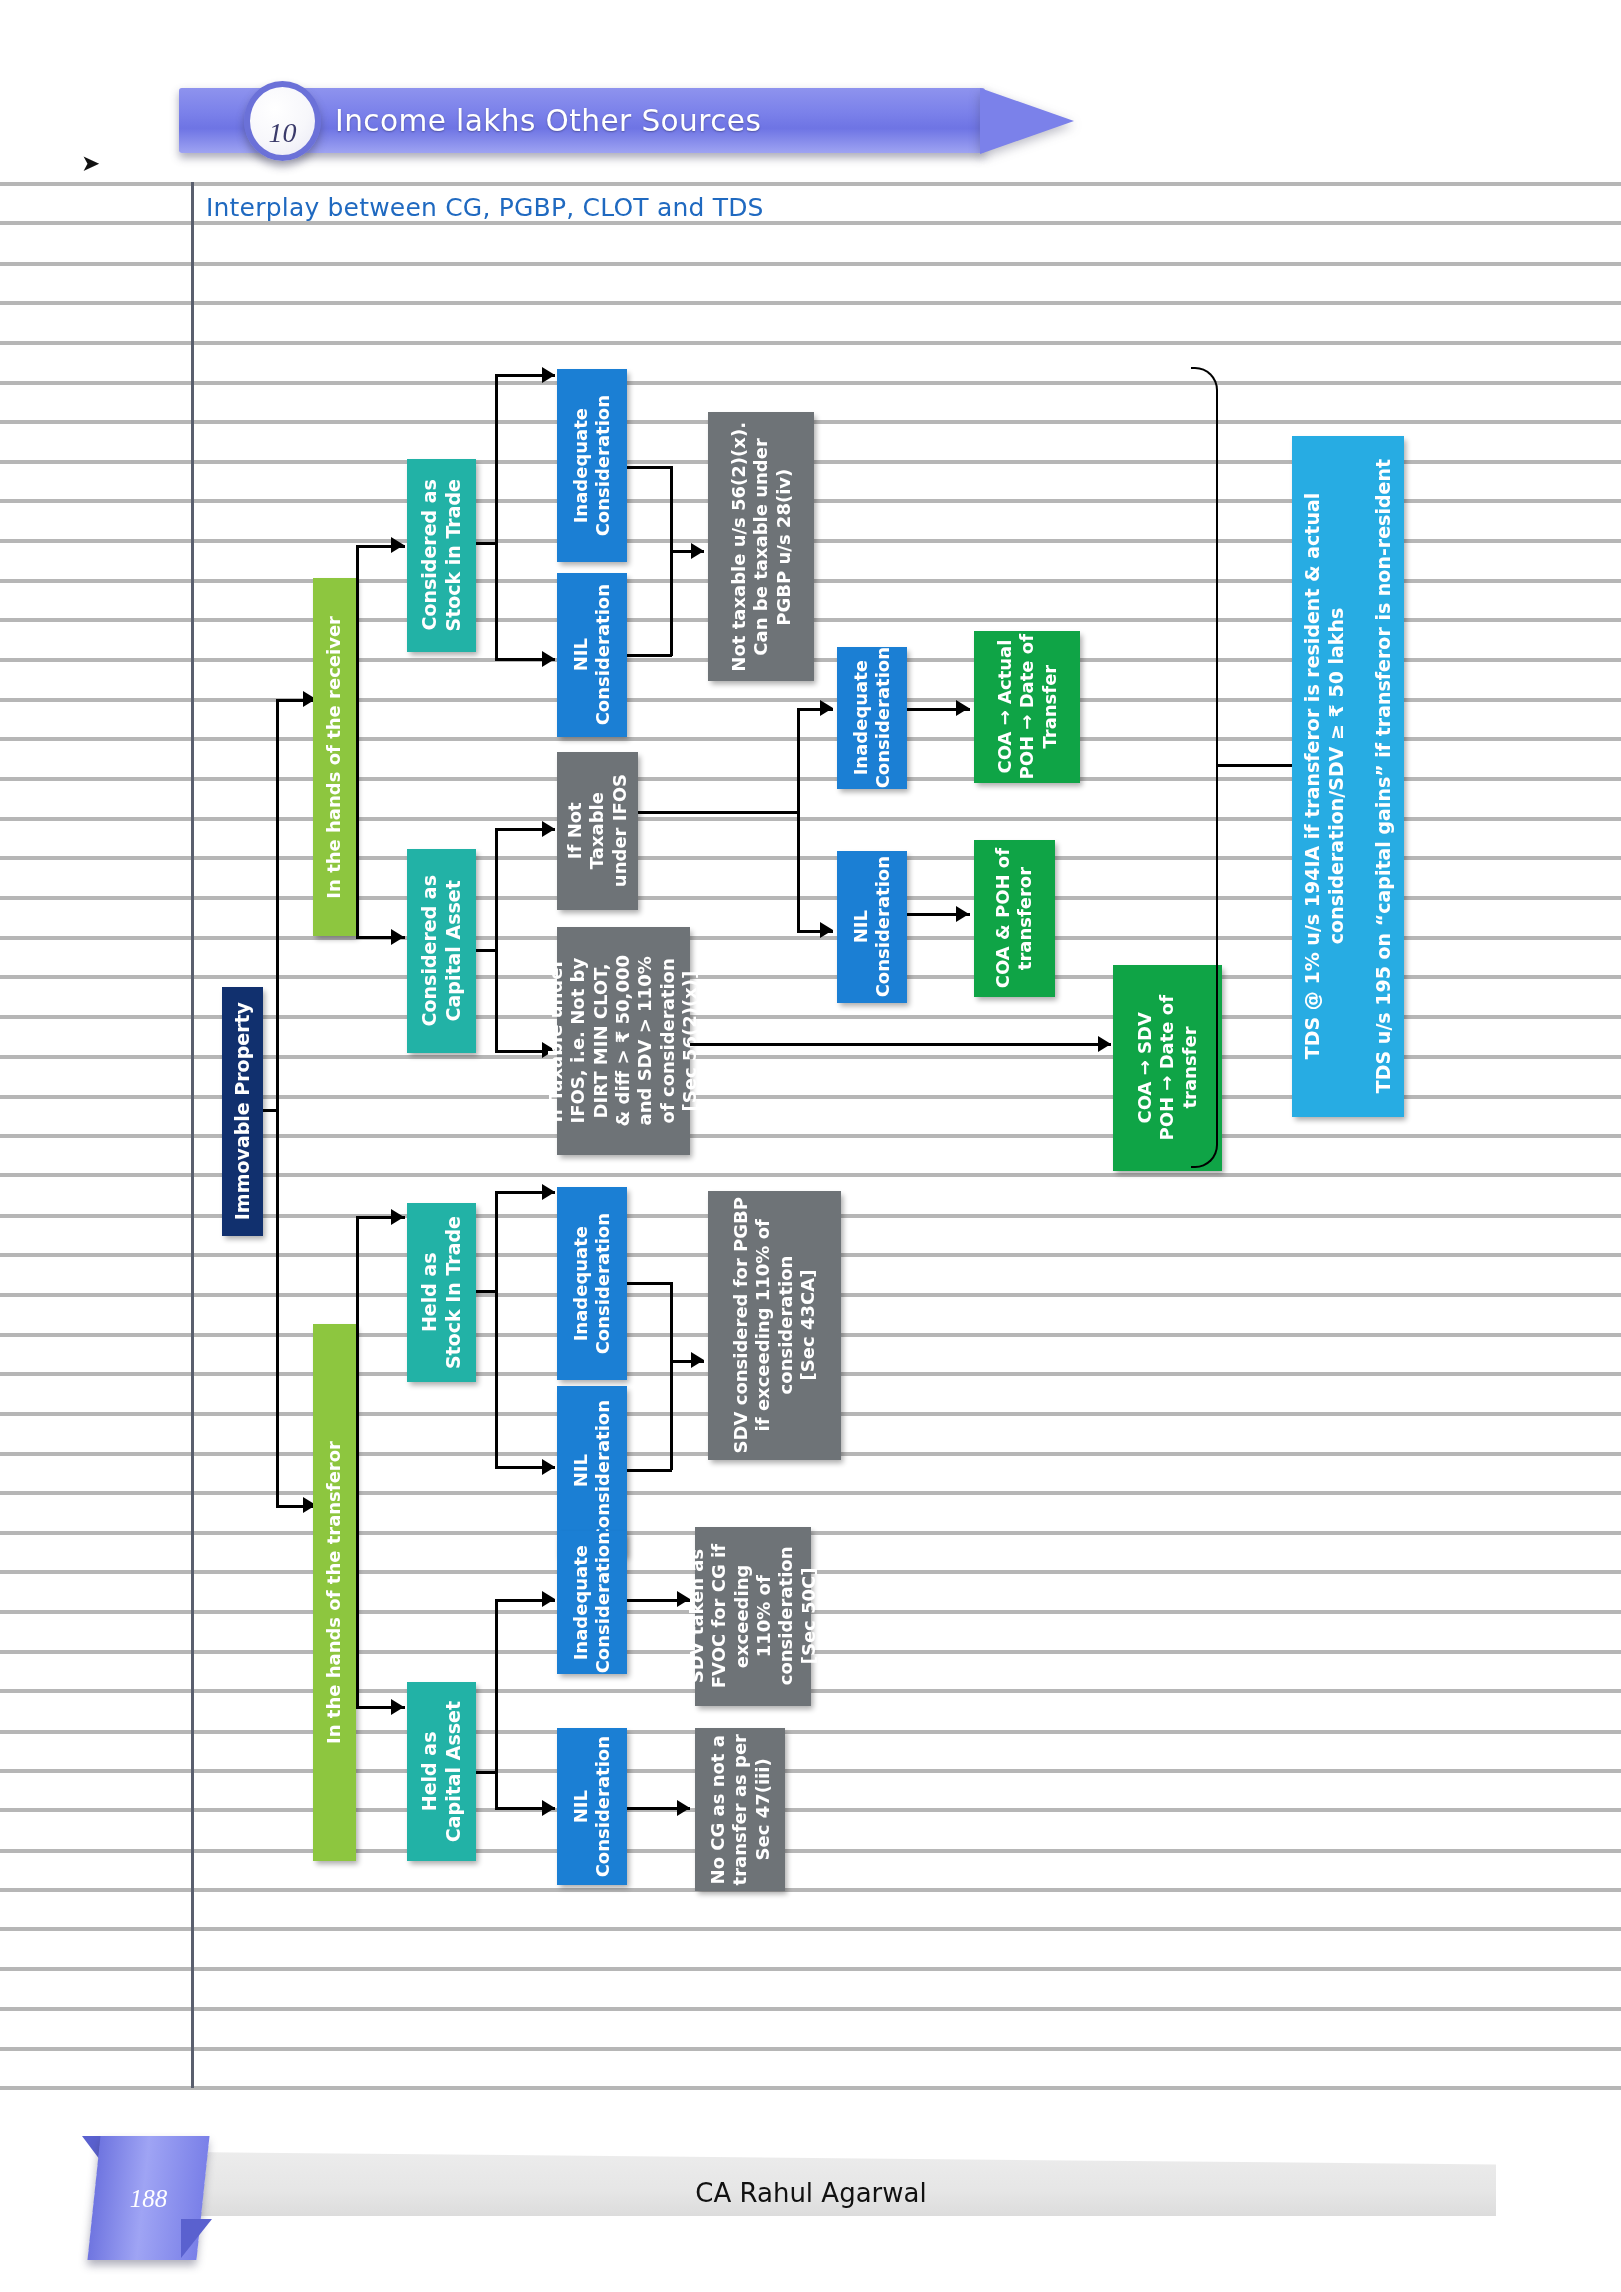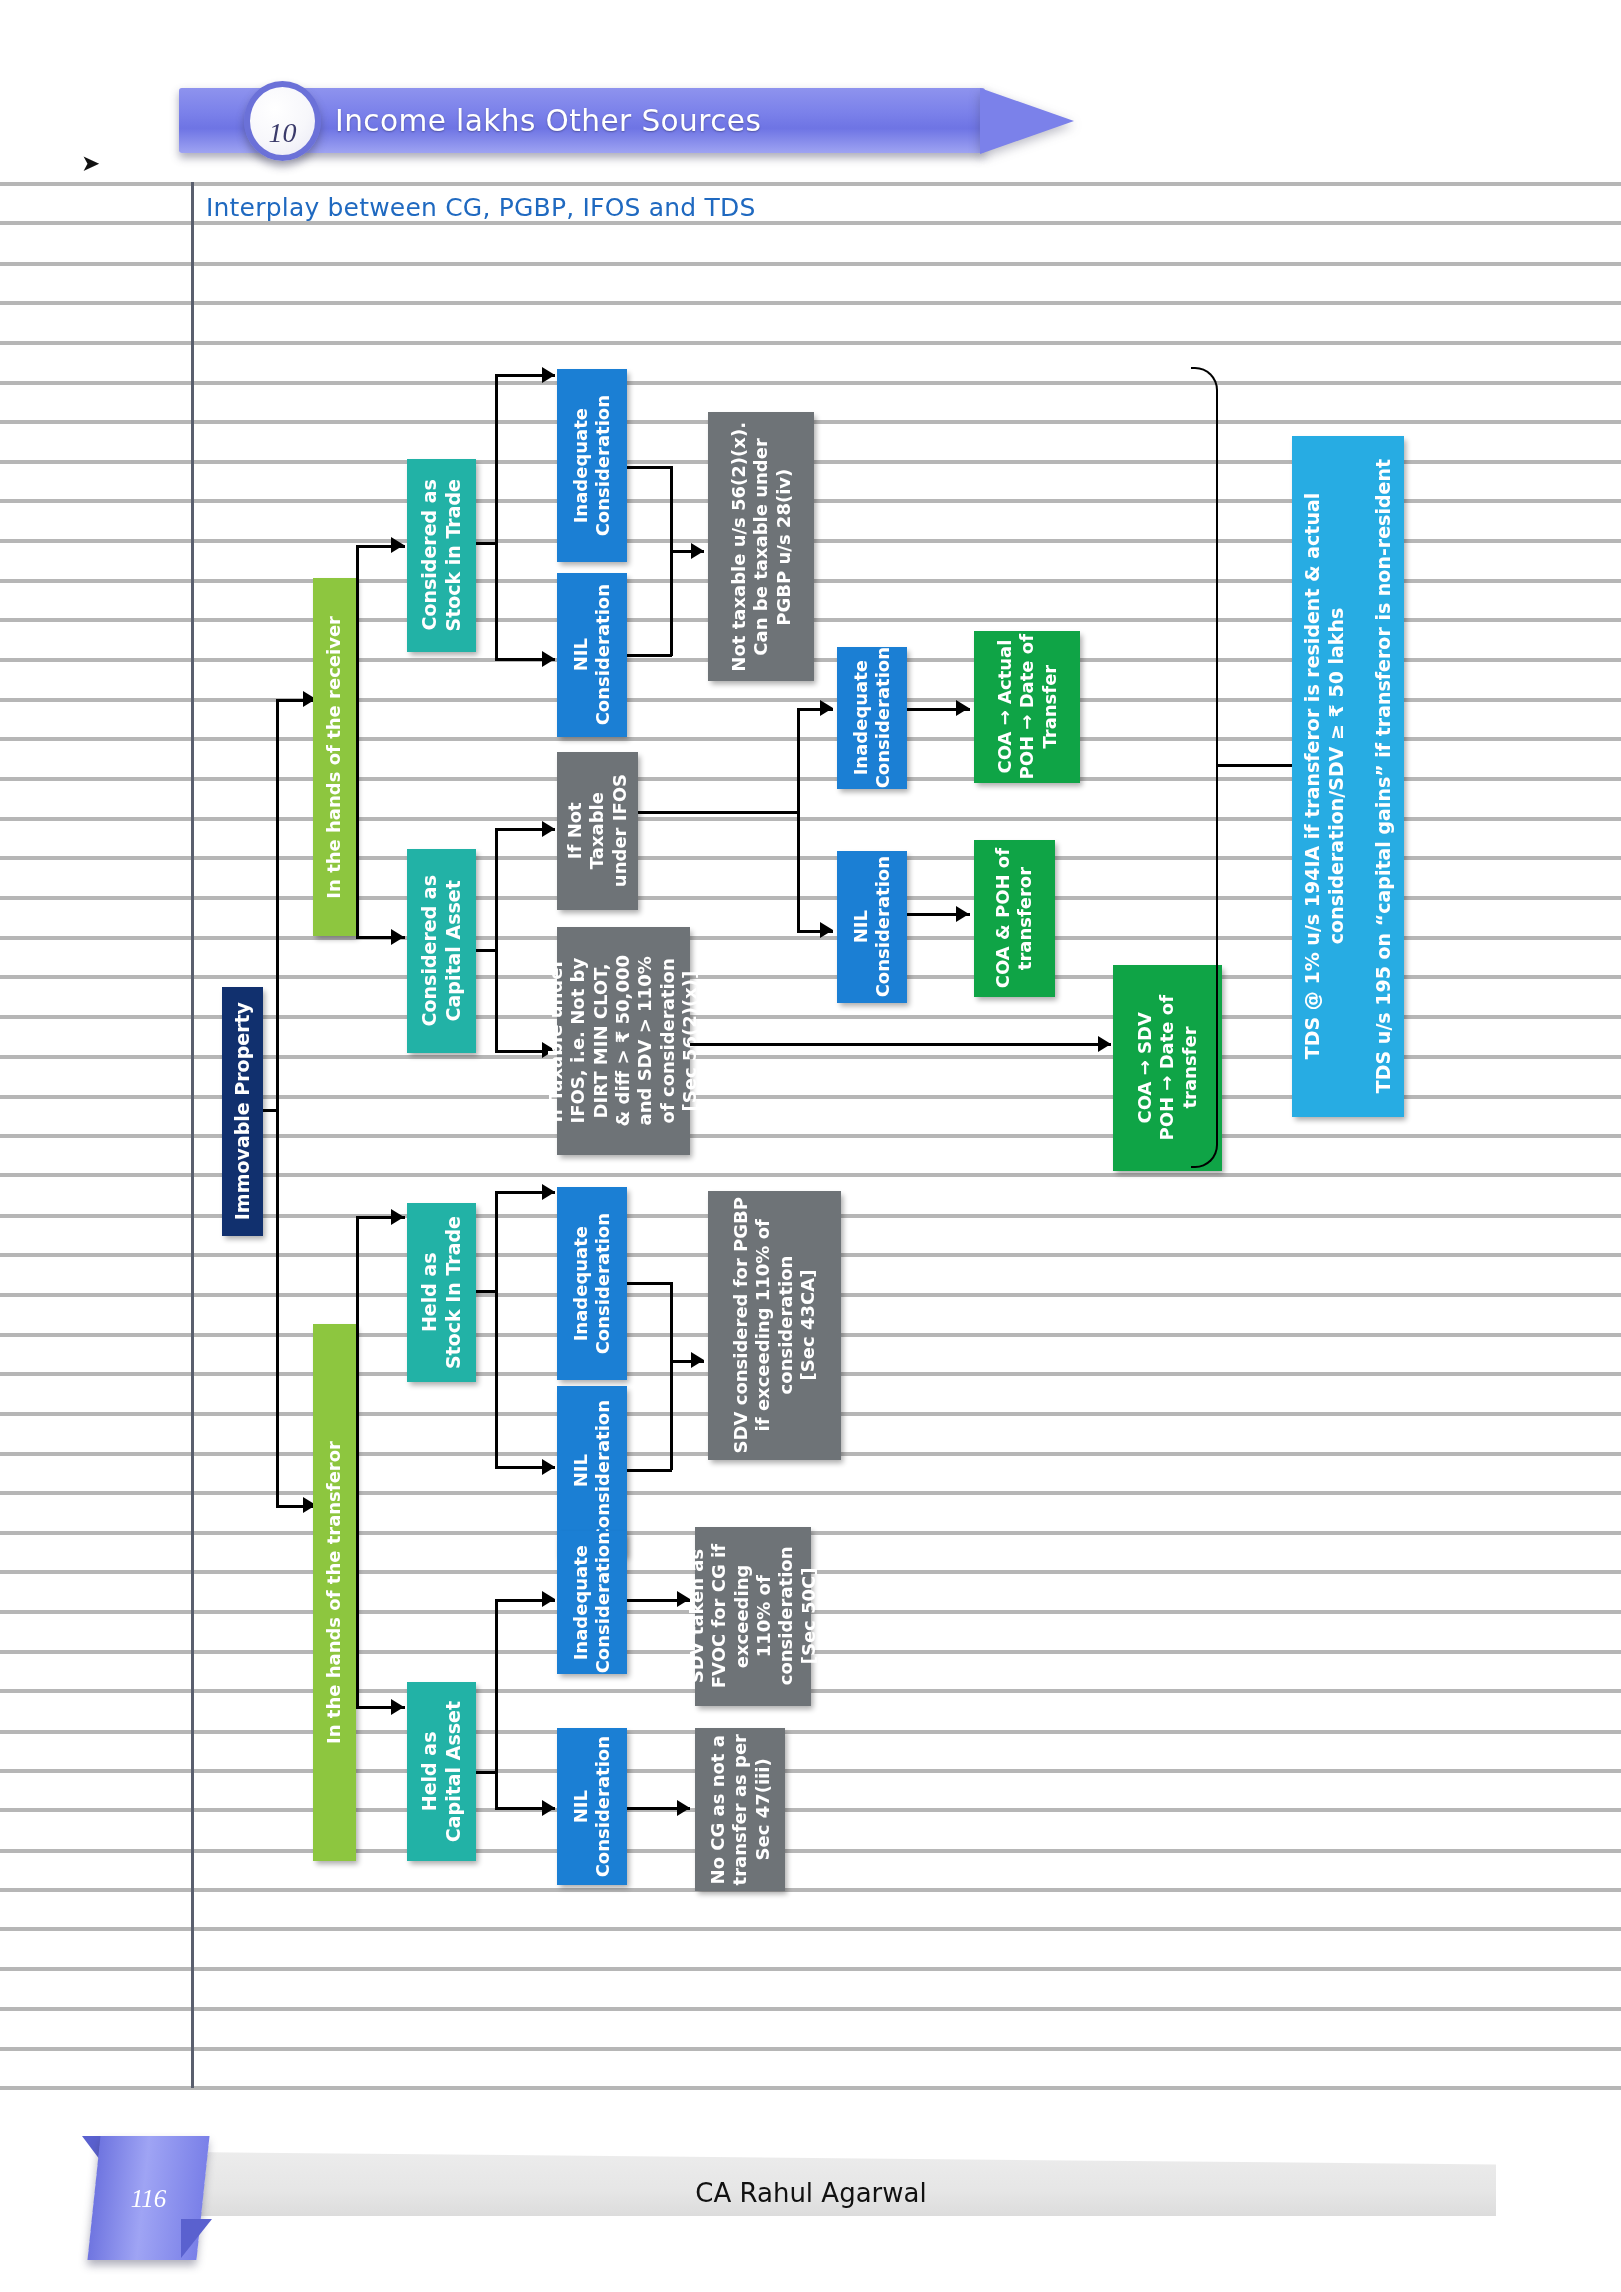--- a/index.html
+++ b/index.html
@@ -144,21 +144,21 @@
 <div id="header">
   <div id="header-bar"></div>
   <div id="header-point"></div>
   <div id="chapter-badge">
     <span id="chapter-num">10</span>
   </div>
   <div id="header-title">Income lakhs Other Sources</div>
 </div>
 
 <div id="bullet-arrow">➤</div>
-<div id="sub-title">Interplay between CG, PGBP, IFOS and TDS</div>
+<div id="sub-title">Interplay between CG, PGBP, CLOT and TDS</div>
 
 <div id="flow">
 
   <div class="node navy" style="left:222px;top:987px;width:41px;height:249px;font-size:19px;">
     <span class="vtext">Immovable Property</span>
   </div>
 
   <div class="ln lv" style="left:263px;top:1109px;width:2.7px;height:2.7px;"></div>
   <div class="ln lh" style="left:263px;top:1109px;width:14.3px;"></div>
   <div class="ln lv" style="left:276px;top:699px;height:806px;"></div>
@@ -371,15 +371,15 @@
   </div>
 
 </div>
 
 <div id="footer">
   <div id="footer-bar"></div>
 </div>
 <div id="footer-ribbon-tail2"></div>
 <div id="footer-ribbon"></div>
 <div id="footer-ribbon-tail"></div>
-<div id="page-num">116</div>
+<div id="page-num">188</div>
 <div id="footer-text">CA Rahul Agarwal</div>
 
 
 </body></html>

